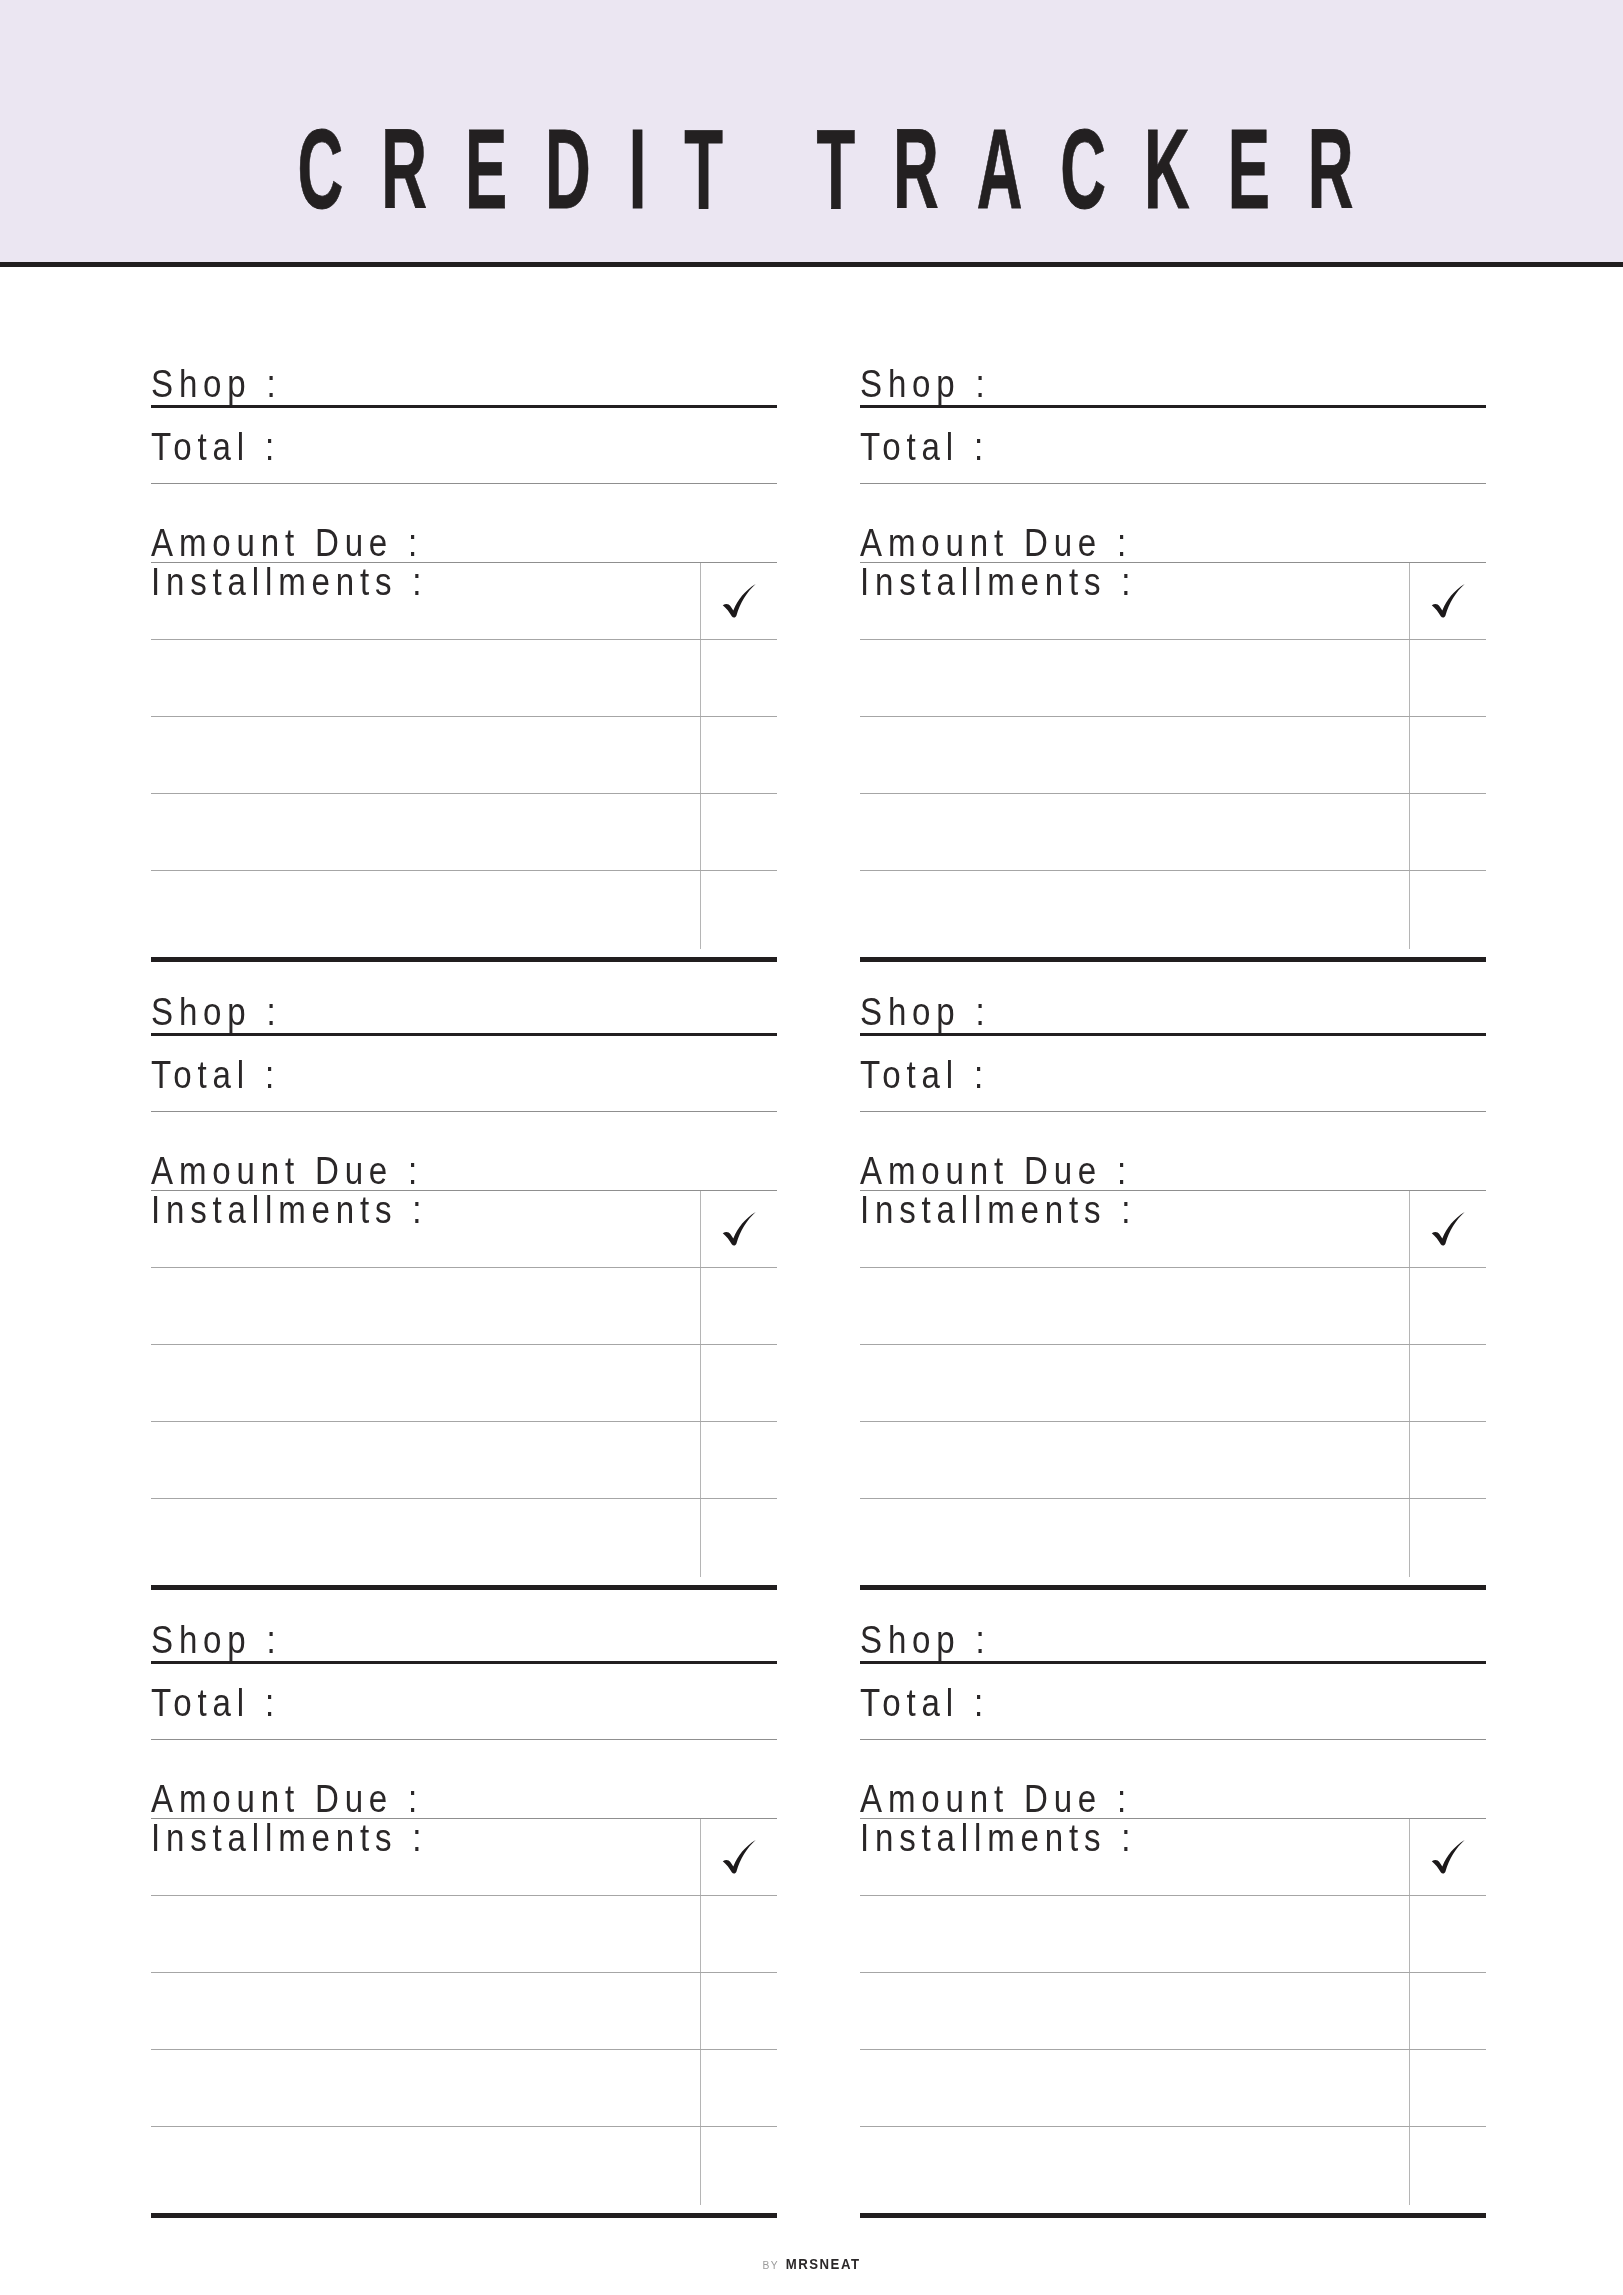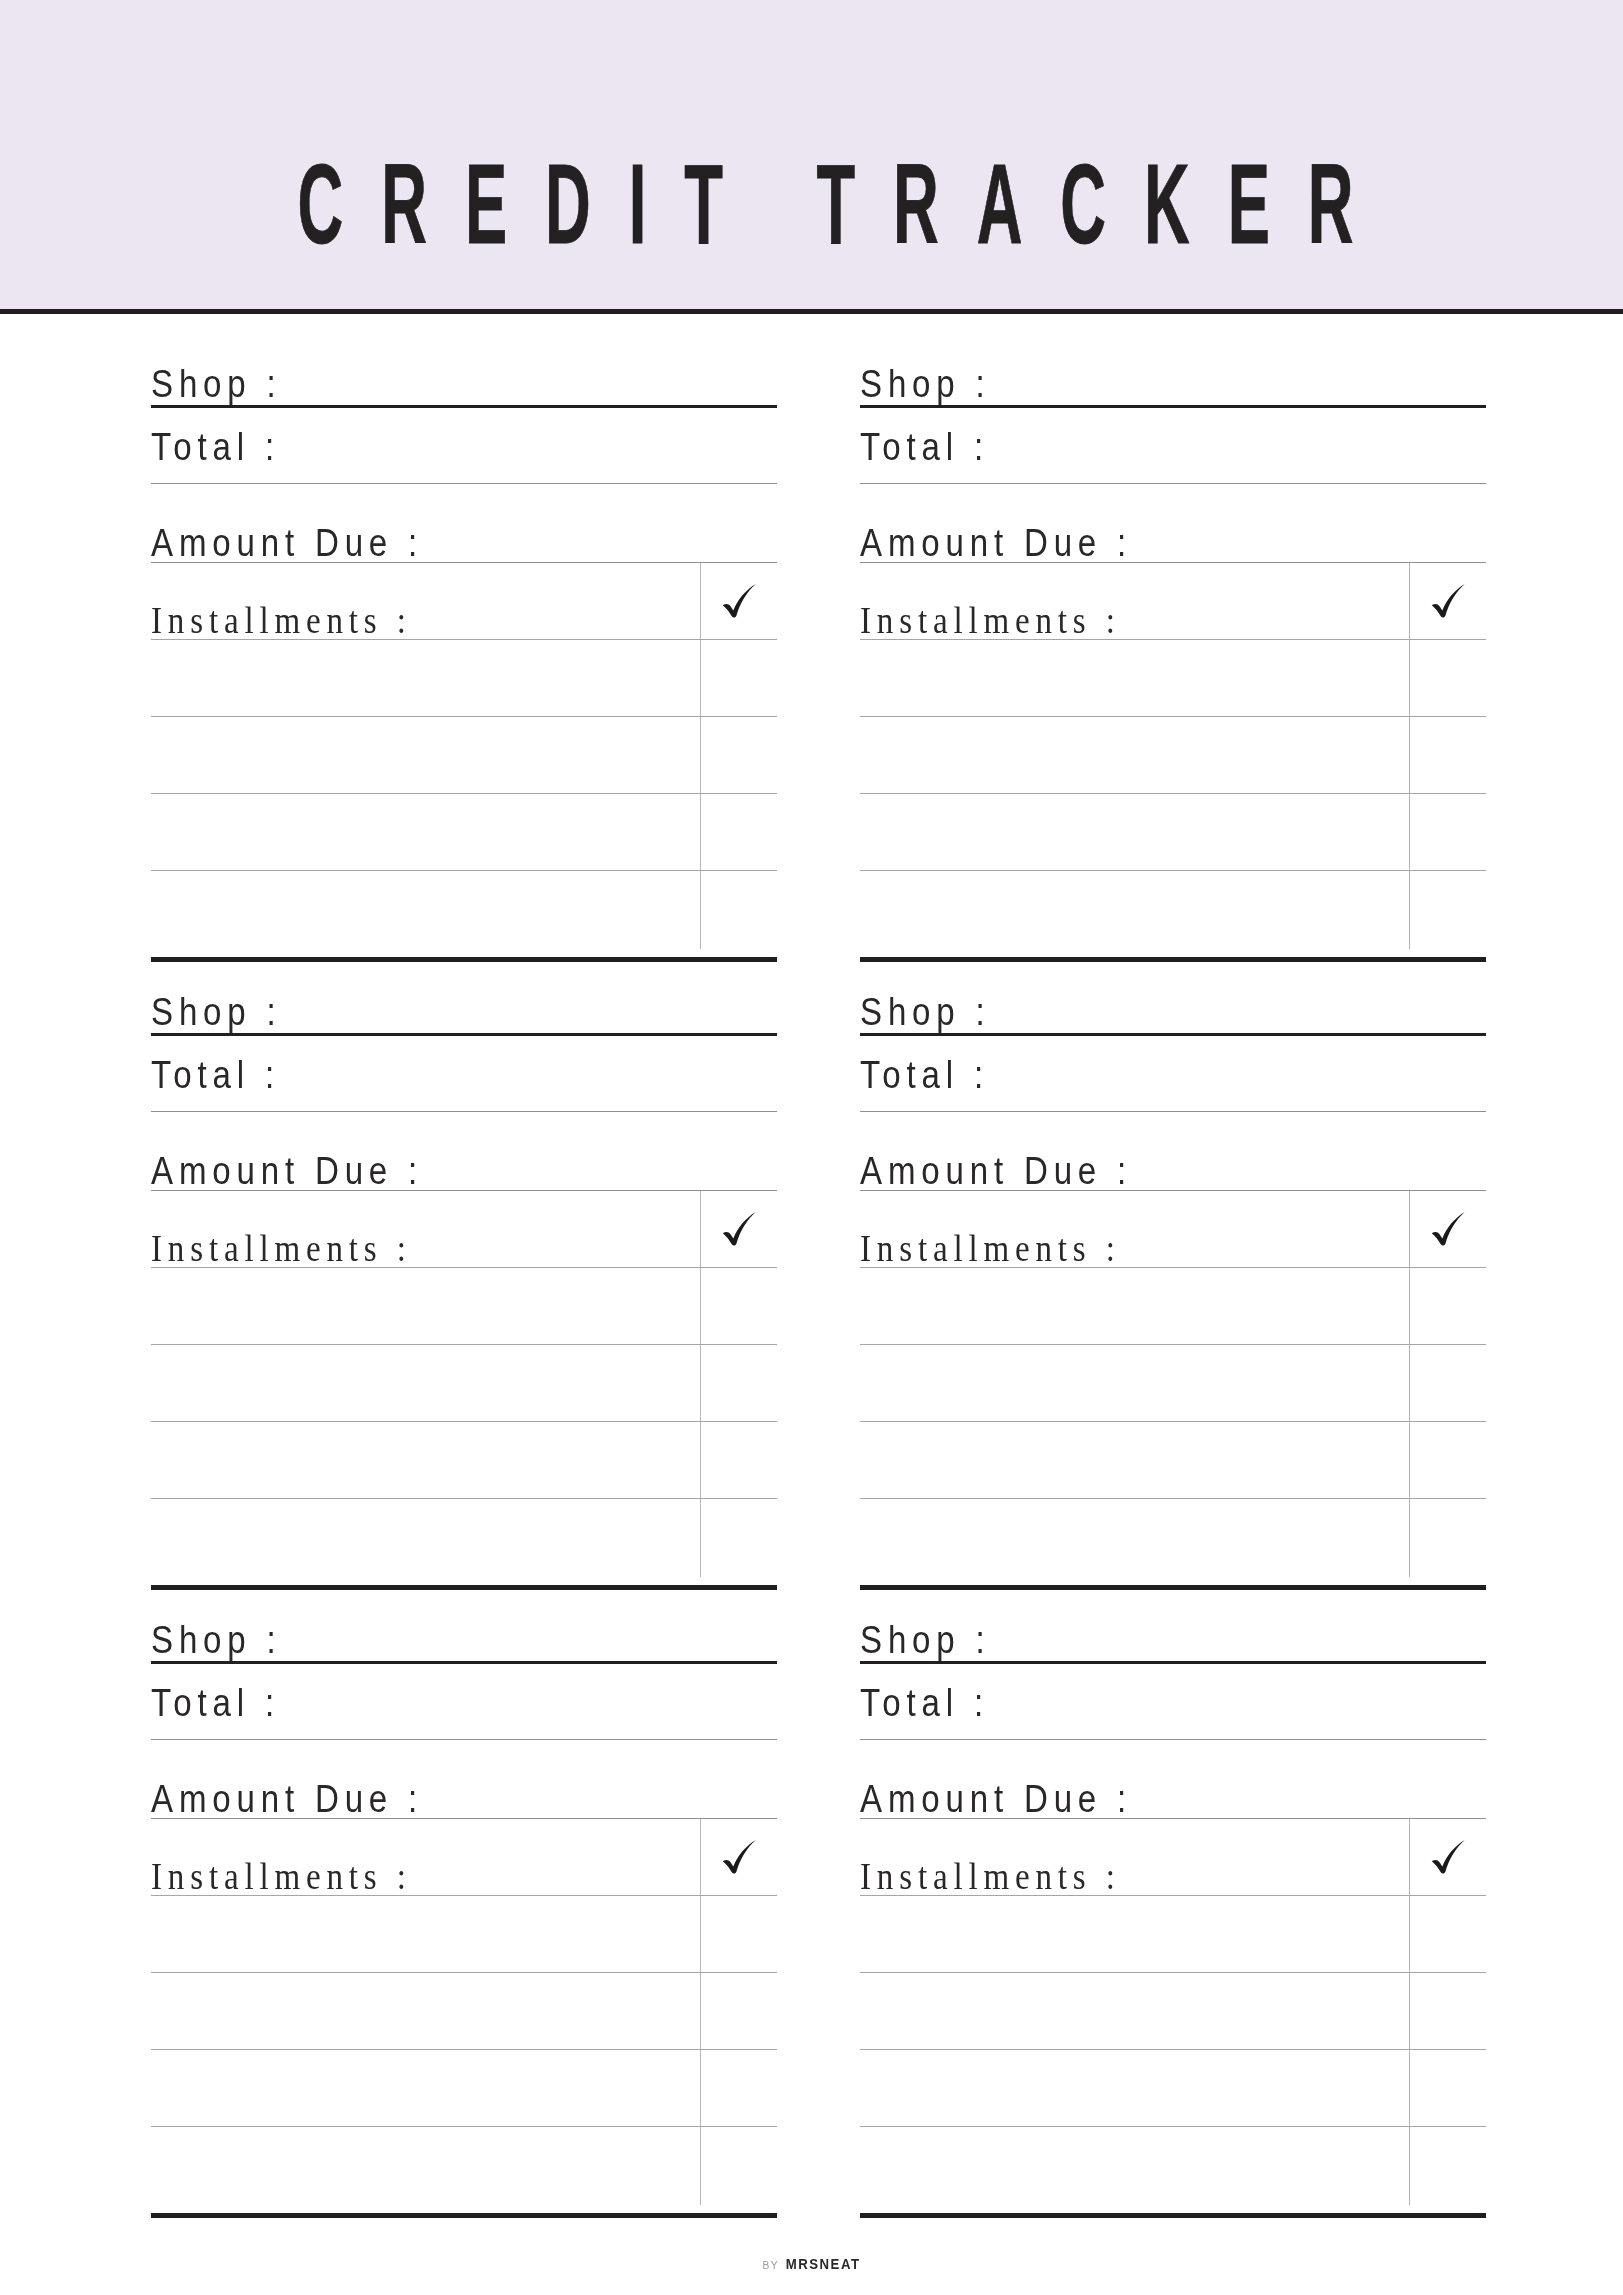--- a/index.html
+++ b/index.html
@@ -20,27 +20,27 @@
     height:2295px;
     background:#ffffff;
     overflow:hidden;
   }
 
   
   .band{
     position:absolute;
     top:0;left:0;
     width:100%;
-    height:314px;
+    height:267px;
     background:var(--band-bg);
     border-bottom:5.8px solid var(--ink);
     display:flex;
     justify-content:center;
     align-items:flex-end;
-    padding-bottom:48px;
+    padding-bottom:36px;
   }
   .title{
     font-size:111px;
     font-weight:700;
     line-height:1;
     letter-spacing:0.60em;
     margin-right:-0.60em;
     white-space:nowrap;
     color:#232021;
     transform:scaleX(0.57) scaleY(1.02);
@@ -99,22 +99,21 @@
     border-bottom:1.7px solid var(--line-row);
   }
   .trow.last{
     height:78px;
     border-bottom:none;
   }
   .tcell{height:100%;}
   .tcell.main{
     width:549px;
     display:flex;
-    align-items:flex-end;
-    font-family:Liberation Serif, serif;
+    align-items:flex-start;
   }
   .tcell.check{
     flex:1;
     border-left:1.7px solid var(--line-divider);
     display:flex;
     align-items:center;
     justify-content:center;
   }
   .checkmark{width:40px;height:38px;display:block;}
 

